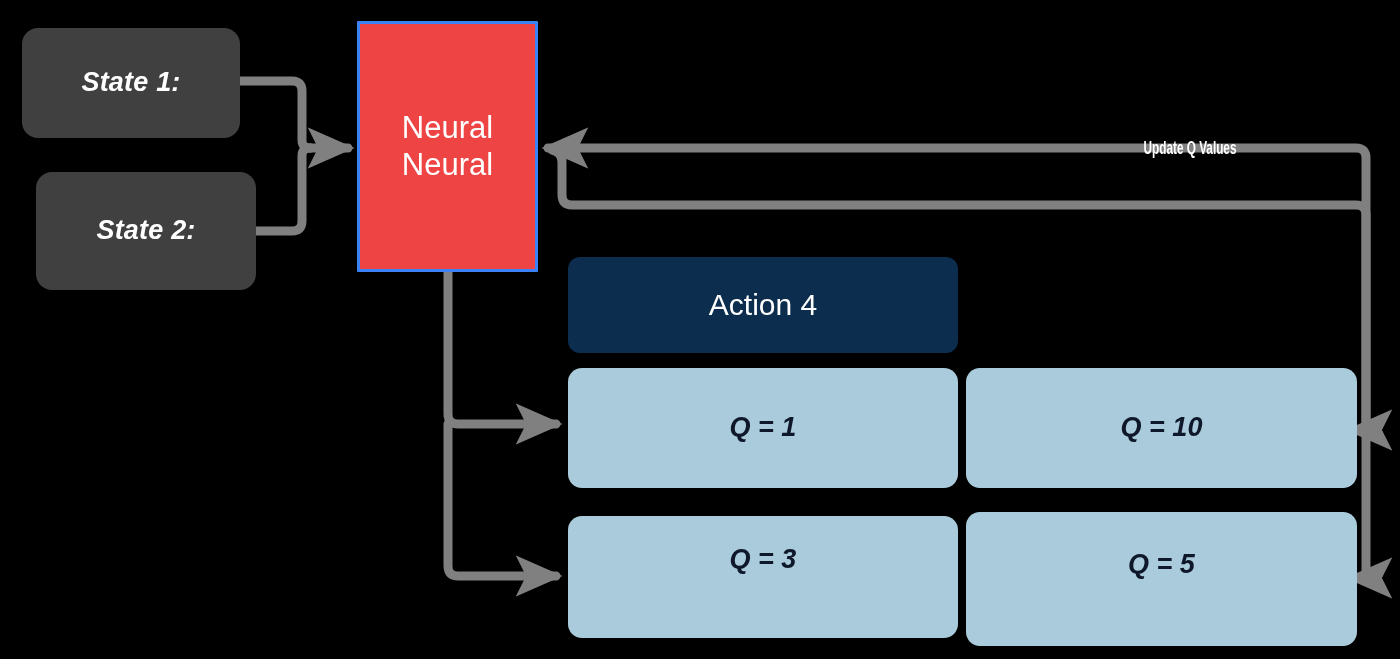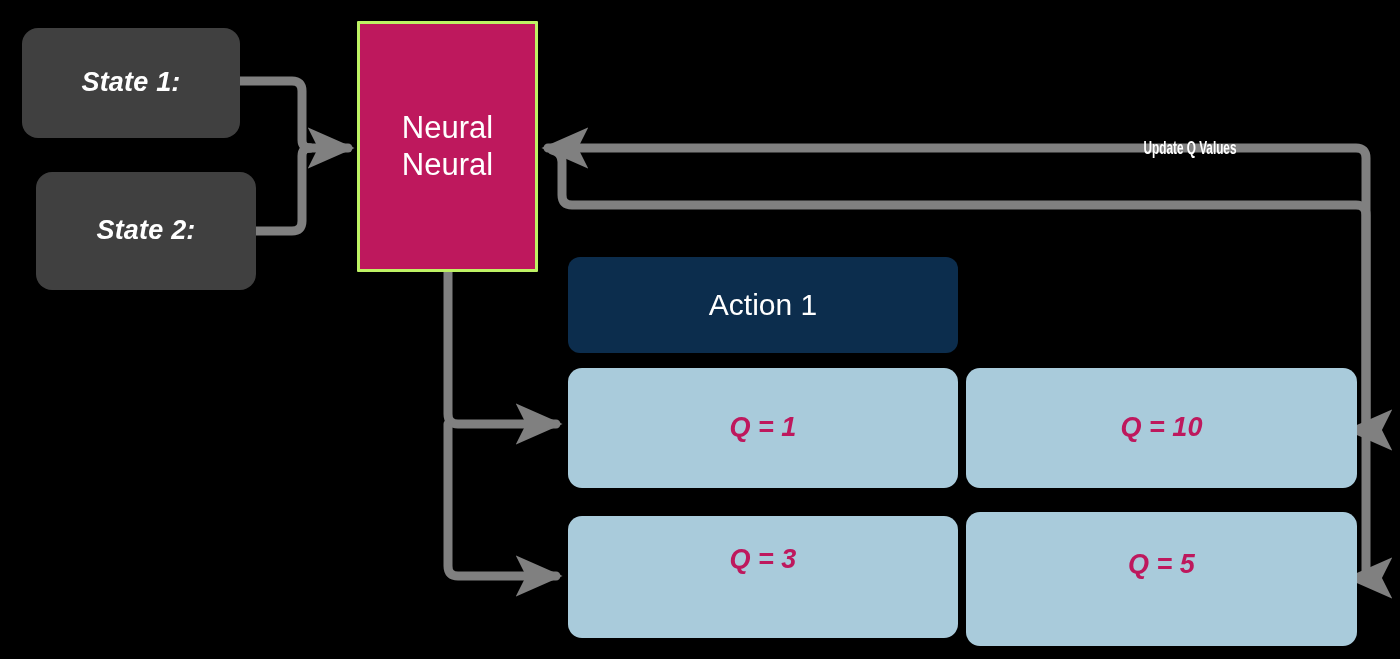--- a/index.html
+++ b/index.html
@@ -36,37 +36,37 @@
     border-radius:16px;
     color:#ffffff;
     font-style:italic;
     font-weight:bold;
     font-size:27px;
     letter-spacing:.2px;
   }
   .q-box{
     background:#a9cbdb;
     border-radius:14px;
-    color:#be185d;
+    color:#0f172a;
     font-style:italic;
     font-weight:bold;
     font-size:27px;
   }
   
   .action-box{
     background:#0c2d4d;
     border-radius:12px;
     color:#ffffff;
     font-size:30px;
     font-weight:normal;
   }
   
   .nn-box{
-    background:#be185d;
-    border:3px solid #bef264;
+    background:#ef4444;
+    border:3px solid #3b82f6;
     color:#ffffff;
     font-size:31px;
     font-weight:normal;
     border-radius:1px;
     flex-direction:column;
   }
   .nn-box span{display:block;}
   .wire-label{
     position:absolute;
     color:#ffffff;
@@ -122,21 +122,21 @@
   <div class="node state-box" style="left:36px; top:172px; width:220px; height:118px;">
     <span>State 2:</span>
   </div>
 
   <div class="node nn-box" style="left:357px; top:21px; width:181px; height:251px;">
     <span>Neural</span>
     <span>Neural</span>
   </div>
 
   <div class="node action-box" style="left:568px; top:257px; width:390px; height:96px;">
-    <span>Action 1</span>
+    <span>Action 4</span>
   </div>
 
 
   <div class="node q-box" style="left:568px; top:368px; width:390px; height:120px;">
     <span>Q = 1</span>
   </div>
 
   <div class="node q-box" style="left:966px; top:368px; width:391px; height:120px;justify-content:center;">
     <span>Q = 10</span>
   </div>

